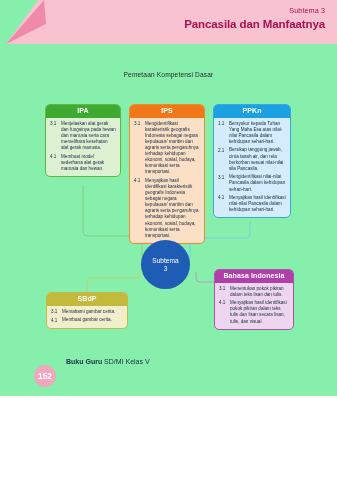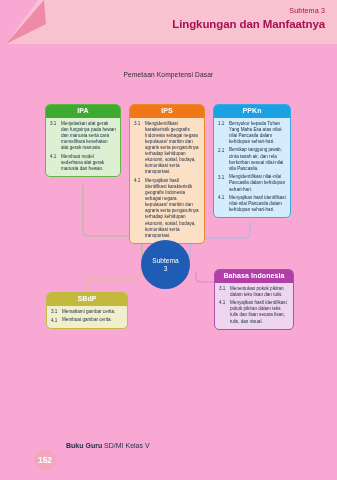--- a/index.html
+++ b/index.html
@@ -12,22 +12,22 @@
     height: 480px;
     font-family: "Liberation Sans", sans-serif;
     overflow: hidden;
     position: relative;
   }
 
   #page {
     position: absolute;
     left: 0; top: 0;
     width: 337px;
-    height: 480px;
-    background: #f9a8d4;
+    height: 396px;
+    background: #86efac;
     overflow: hidden;
   }
 
   
   #header-banner {
     position: absolute;
     left: 0; top: 0;
     width: 337px;
     height: 46px;
   }
@@ -236,21 +236,21 @@
 </head>
 <body>
 
 <div id="page">
 
   <div id="header-banner">
     <div id="banner-light"></div>
     <div id="banner-triangle"></div>
     <div id="header-texts">
       <div id="subtema-kicker">Subtema 3</div>
-      <div id="subtema-title">Lingkungan dan Manfaatnya</div>
+      <div id="subtema-title">Pancasila dan Manfaatnya</div>
     </div>
   </div>
 
   <div id="section-caption">Pemetaan Kompetensi Dasar</div>
 
   <div id="diagram">
 
     <svg id="connector-layer" viewBox="0 0 337 480" width="337" height="480">
 
       <path d="M 83 185 L 83 232 Q 83 236 87 236 L 138 236 Q 142 236 142 240 L 142 258" fill="none" stroke="#8cc878" stroke-width="0.9"></path>

